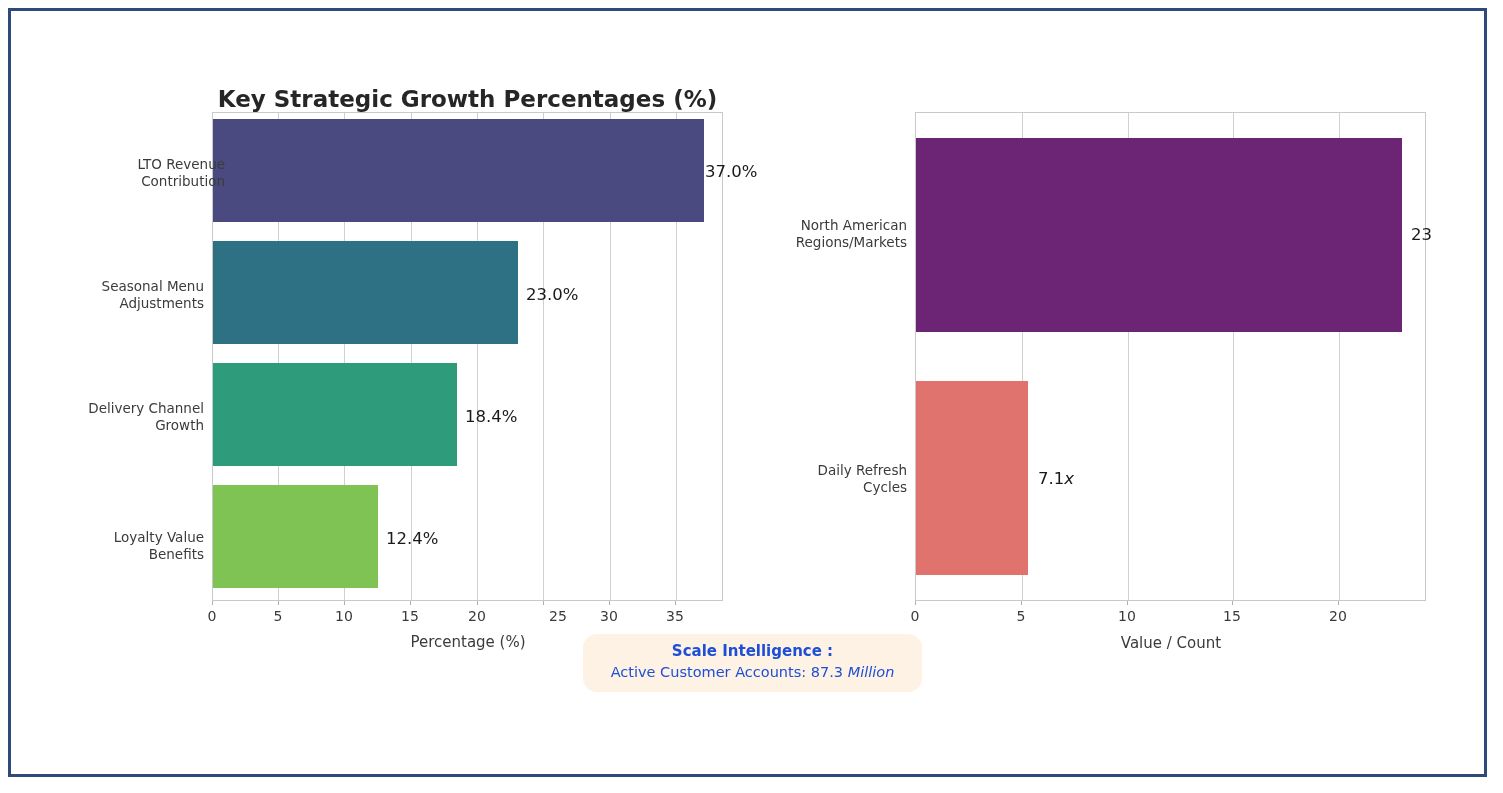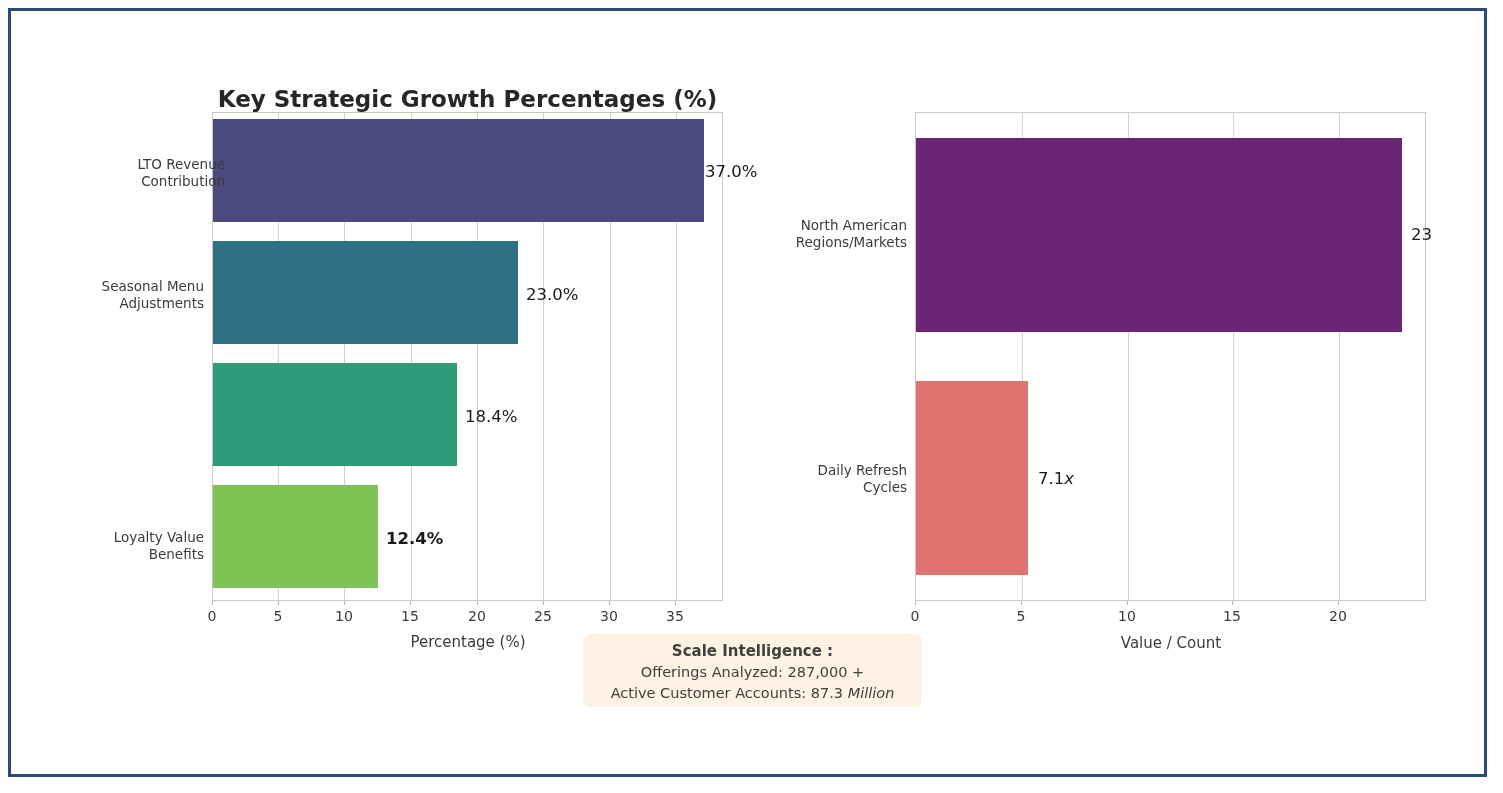--- a/index.html
+++ b/index.html
@@ -103,28 +103,28 @@
     white-space: nowrap;
     transform: translateX(-50%);
   }
 
   
   .scale-box {
     position: absolute;
     left: 583px;
     top: 634px;
     width: 339px;
-    padding: 7px 10px 3px 10px;
+    padding: 7px 10px 9px 10px;
     box-sizing: border-box;
     background: #FDF2E3;
-    border-radius: 7px;
+    border-radius: 14px;
     text-align: center;
     font-size: 14.5px;
     line-height: 21px;
-    color: #404040;
+    color: #1d4ed8;
   }
   .scale-box .hdr { font-weight: bold; font-size: 15px; }
   .scale-box .ital { font-style: italic; }
 </style>
 </head>
 <body>
 
 <div class="figure">
   <div class="figure-border"></div>
 
@@ -144,43 +144,45 @@
       <div class="bar" style="top:6px;height:103px;width:491px;background:#4A4A80;"></div>
       <div class="bar" style="top:128px;height:103px;width:305px;background:#2F7184;"></div>
       <div class="bar" style="top:250px;height:103px;width:244px;background:#2E9B7B;"></div>
       <div class="bar" style="top:372px;height:103px;width:165px;background:#7FC355;"></div>
     </div>
 
     <div class="cat-label" style="left:12px;top:173px;width:192px;margin-left:21px;">LTO Revenue
 Contribution</div>
     <div class="cat-label" style="left:12px;top:295px;width:192px;">Seasonal Menu
 Adjustments</div>
+    <div class="cat-label" style="left:12px;top:417px;width:192px;">Delivery Channel
+Growth</div>
     <div class="cat-label" style="left:12px;top:539px;width:192px;margin-top:7px;">Loyalty Value
 Benefits</div>
 
     <div class="bar-value" style="left:705px;top:171px;">37.0%</div>
     <div class="bar-value" style="left:526px;top:294px;">23.0%</div>
     <div class="bar-value" style="left:465px;top:416px;">18.4%</div>
-    <div class="bar-value" style="left:386px;top:538px;font-weight:bold;">12.4%</div>
+    <div class="bar-value" style="left:386px;top:538px;">12.4%</div>
 
     <div class="tick-mark" style="left:212px;top:601px;"></div>
     <div class="tick-mark" style="left:278px;top:601px;"></div>
     <div class="tick-mark" style="left:344px;top:601px;"></div>
     <div class="tick-mark" style="left:410px;top:601px;"></div>
     <div class="tick-mark" style="left:477px;top:601px;"></div>
     <div class="tick-mark" style="left:543px;top:601px;"></div>
     <div class="tick-mark" style="left:609px;top:601px;"></div>
     <div class="tick-mark" style="left:675px;top:601px;"></div>
 
     <div class="tick-label" style="left:212px;top:608px;">0</div>
     <div class="tick-label" style="left:278px;top:608px;">5</div>
     <div class="tick-label" style="left:344px;top:608px;">10</div>
     <div class="tick-label" style="left:410px;top:608px;">15</div>
     <div class="tick-label" style="left:477px;top:608px;">20</div>
-    <div class="tick-label" style="left:543px;top:608px;">25</div>
+    <div class="tick-label" style="left:558px;top:608px;">25</div>
     <div class="tick-label" style="left:609px;top:608px;">30</div>
     <div class="tick-label" style="left:675px;top:608px;">35</div>
 
     <div class="axis-label" style="left:468px;top:633px;">Percentage (%)</div>
   </div>
 
   <div class="panel" style="left:760px;top:0;width:743px;height:700px;">
 
 
     <div class="plot-area" style="left:155px;top:112px;width:511px;height:489px;">
@@ -215,18 +217,17 @@
     <div class="tick-label" style="left:261px;top:608px;">5</div>
     <div class="tick-label" style="left:367px;top:608px;">10</div>
     <div class="tick-label" style="left:472px;top:608px;">15</div>
     <div class="tick-label" style="left:578px;top:608px;">20</div>
 
     <div class="axis-label" style="left:411px;top:634px;">Value / Count</div>
   </div>
 
   <div class="scale-box">
     <div class="hdr">Scale Intelligence :</div>
-    <div>Offerings Analyzed: 287,000 +</div>
     <div>
       <span>Active Customer Accounts: 87.3 </span><span class="ital">Million</span>
     </div>
   </div>
 </div>
 
 </body></html>

